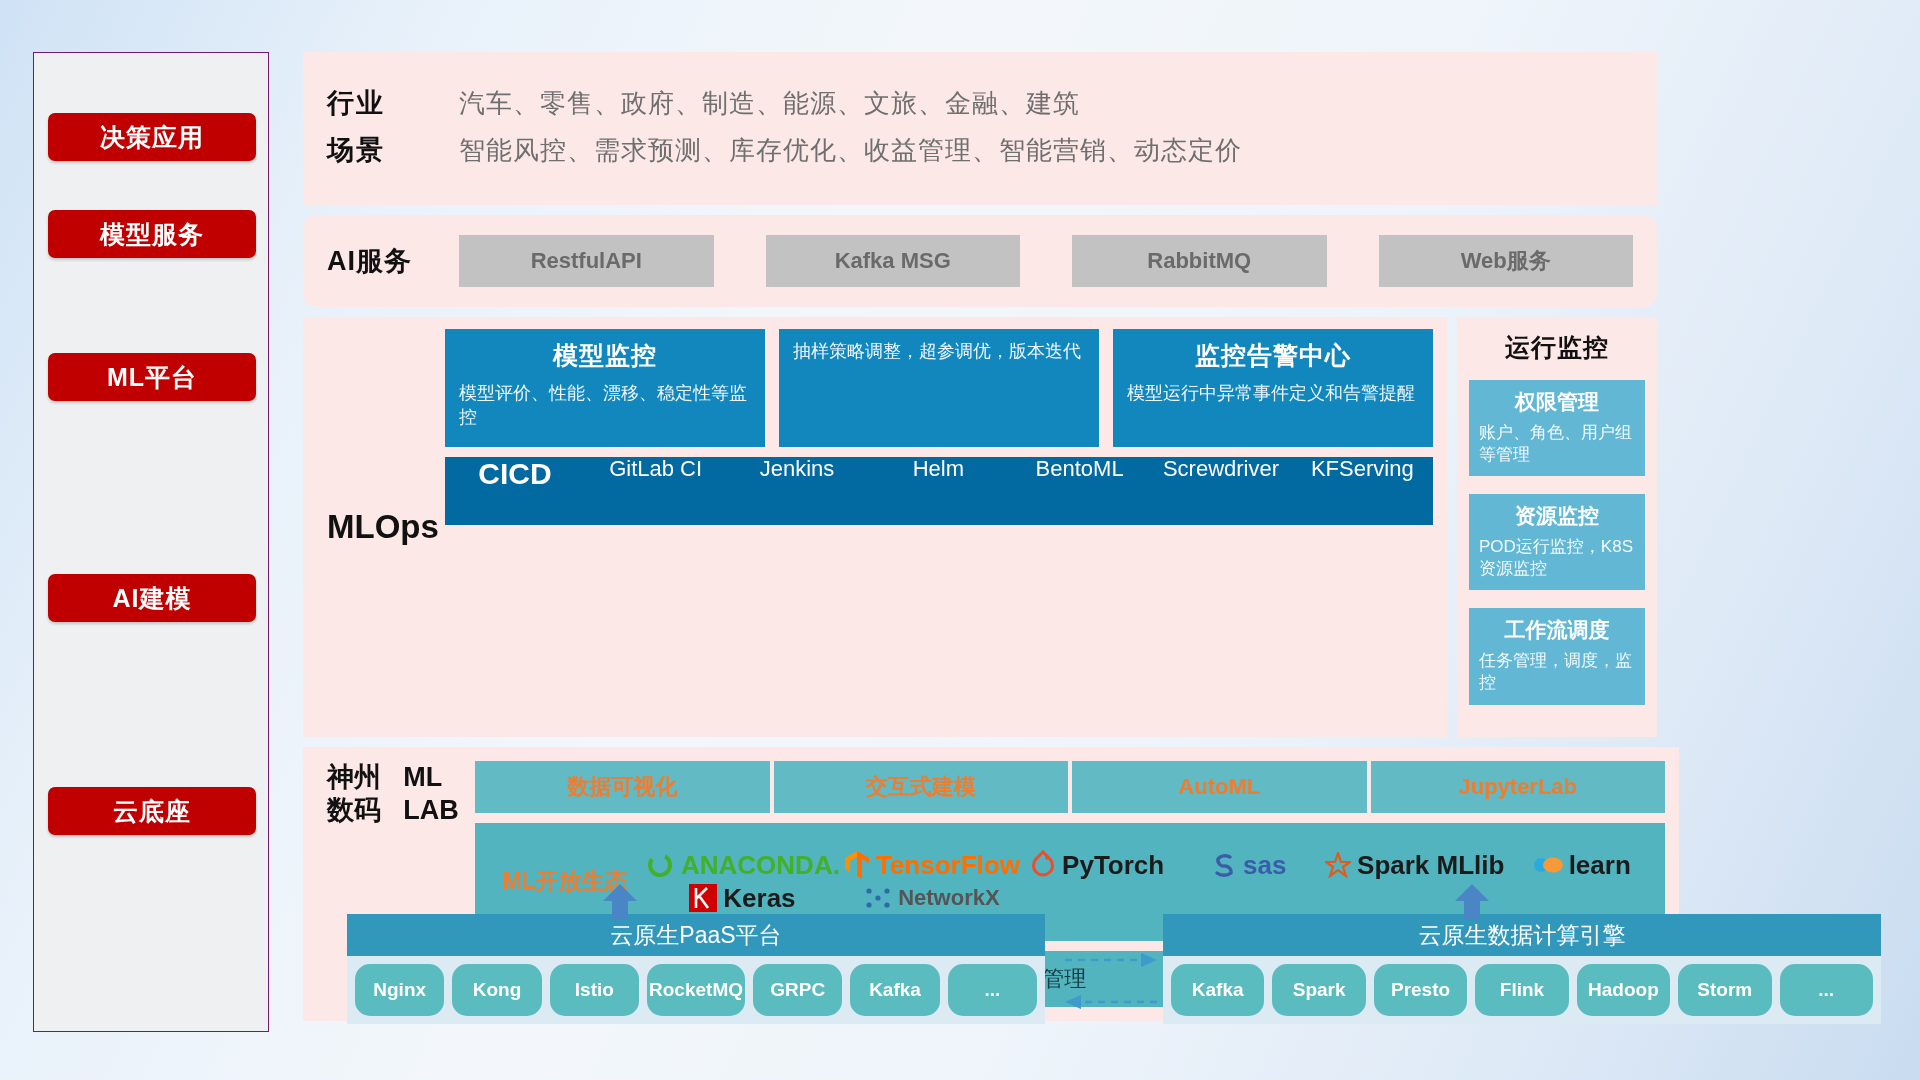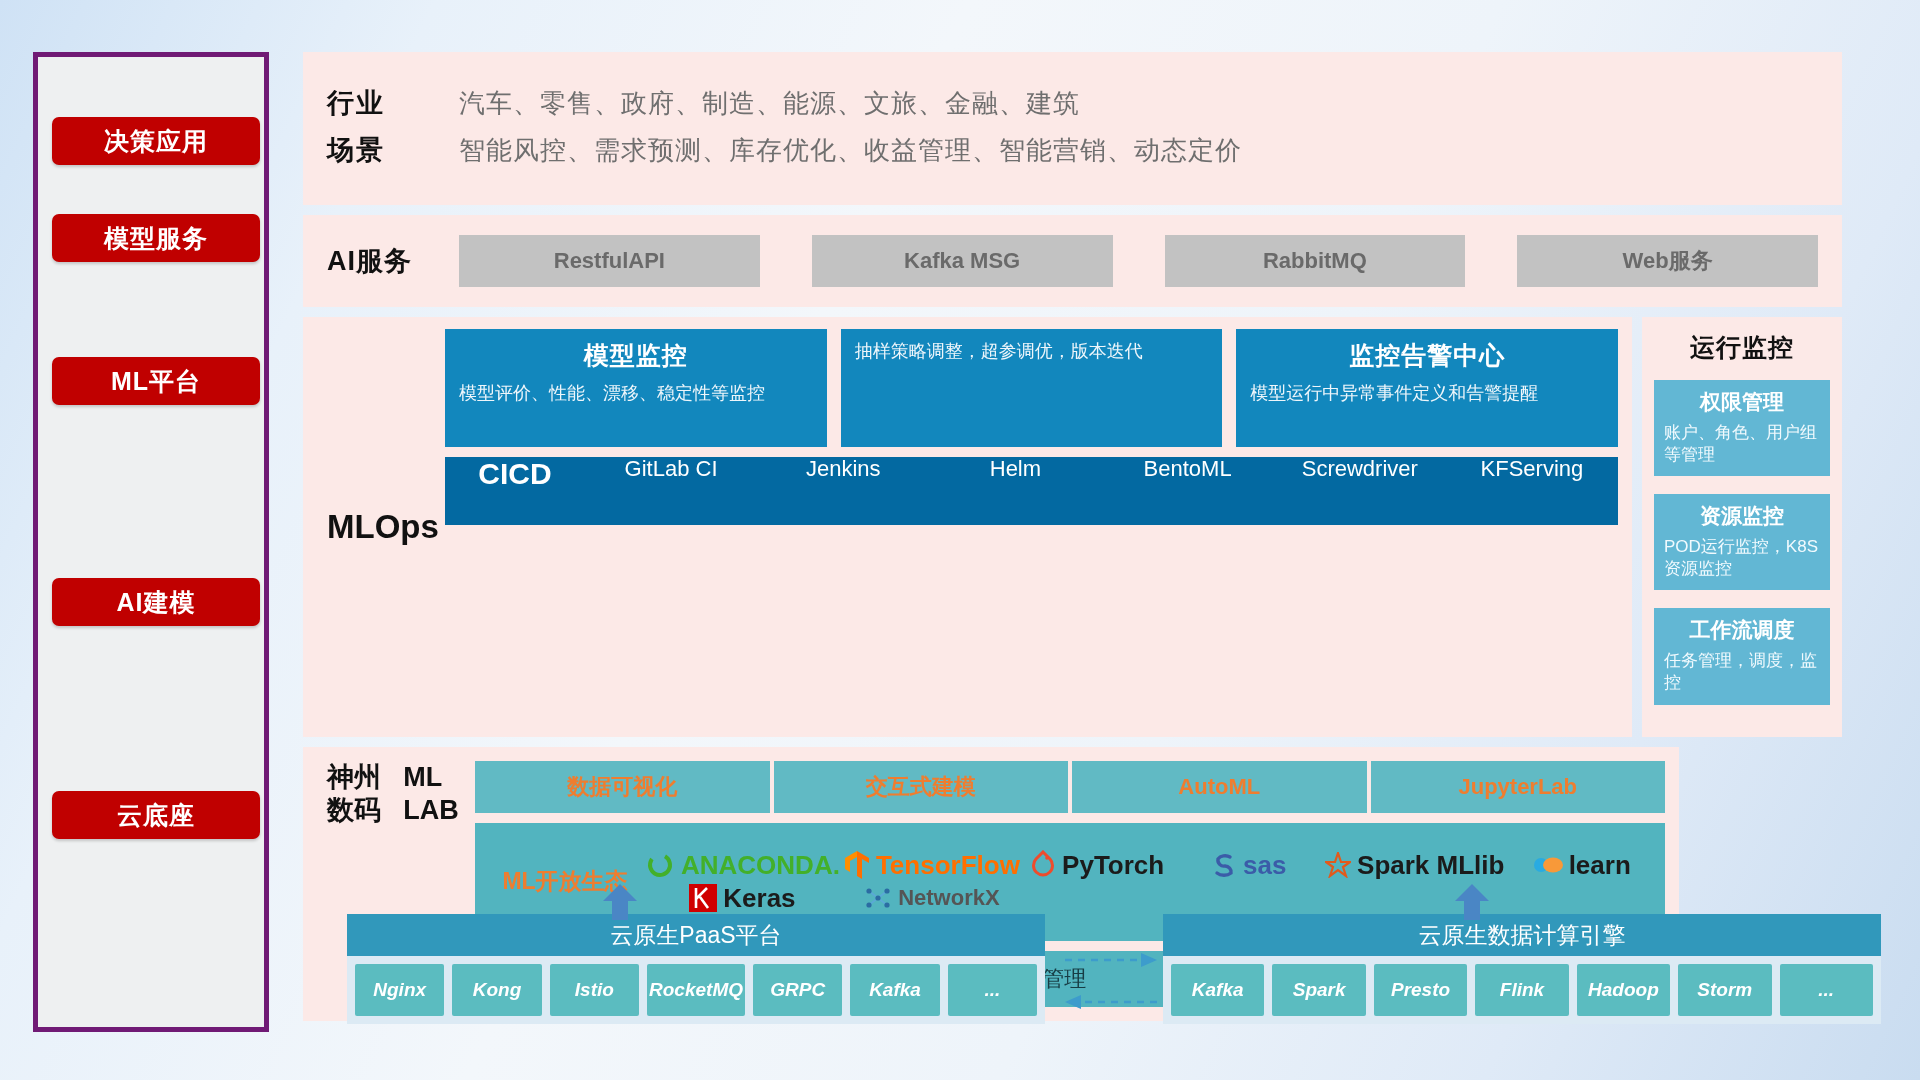--- a/index.html
+++ b/index.html
@@ -8,52 +8,52 @@
     font-family: "Liberation Sans", "DejaVu Sans", sans-serif;
     background: linear-gradient(115deg, #cfe2f5 0%, #e8f1fa 18%, #f3f7fb 40%, #eef4fa 62%, #dfeaf7 82%, #c9dcf0 100%);
     position: relative;
   }
 
   
   #left-rail {
     position: absolute; left: 33px; top: 52px;
     width: 236px; height: 980px;
     background: #eef0f1;
-    border: 5px solid #701a75;
+    border: 1px solid #701a75;
   }
   .rail-chip {
     position: absolute; left: 14px; width: 208px; height: 48px;
     background: #c00000; border-radius: 7px;
     color: #fff; font-weight: bold; font-size: 25px;
     display: flex; align-items: center; justify-content: center;
     letter-spacing: 1px;
     box-shadow: 0 2px 3px rgba(0,0,0,.18);
   }
 
   
-  #main { position: absolute; left: 303px; top: 52px; width: 1539px; }
+  #main { position: absolute; left: 303px; top: 52px; width: 1354px; }
 
   .band {
     background: #fce9e7;
     margin-bottom: 10px;
     position: relative;
   }
   .band-split { display: flex; gap: 10px; }
 
   
   #band-biz { padding: 22px 24px 26px 24px; }
   .biz-row { display: flex; align-items: center; margin: 11px 0; }
   .biz-label {
     width: 132px; font-size: 27px; font-weight: bold; color: #111;
     letter-spacing: 2px; flex: none;
   }
   .biz-val { font-size: 26px; color: #6f6f6f; letter-spacing: 1px; }
 
   
-  #band-svc { padding: 20px 24px; display: flex; align-items: center; }
+  #band-svc { padding: 20px 24px; display: flex; align-items: center; border-radius: 13px; }
   .svc-label {
     width: 132px; font-size: 27px; font-weight: bold; color: #111;
     flex: none; letter-spacing: 1px;
   }
   .svc-items { flex: 1; display: flex; gap: 52px; }
   .svc-chip {
     flex: 1; height: 52px; background: #c2c2c2; color: #6a6a6a;
     font-size: 22px; font-weight: bold;
     display: flex; align-items: center; justify-content: center;
   }
@@ -154,23 +154,23 @@
   #cloud-data { left: 860px; width: 718px; }
   .cloud-head {
     background: #3198bb; color: #fff; text-align: center;
     font-size: 23px; height: 42px; line-height: 42px;
   }
   .cloud-body {
     background: #dceaf4; display: flex; gap: 8px; padding: 8px;
   }
   .cloud-chip {
     flex: 1; min-height: 52px; background: #5bbcc0; color: #fff;
-    border-radius: 2px; font-size: 19px; font-weight: bold;
+    border-radius: 15px; font-size: 19px; font-weight: bold;
     display: flex; align-items: center; justify-content: center;
-    text-align: center; line-height: 1.1; padding: 2px; font-style: italic;
+    text-align: center; line-height: 1.1; padding: 2px;
   }
   .up-arrow { position: absolute; top: -30px; width: 34px; height: 36px; }
   .up-arrow svg { display: block; }
   .link-arrows { position: absolute; left: 760px; top: 58px; width: 96px; }
 </style>
 </head>
 <body>
 
 <div id="left-rail">
   <div class="rail-chip" style="top:60px">

